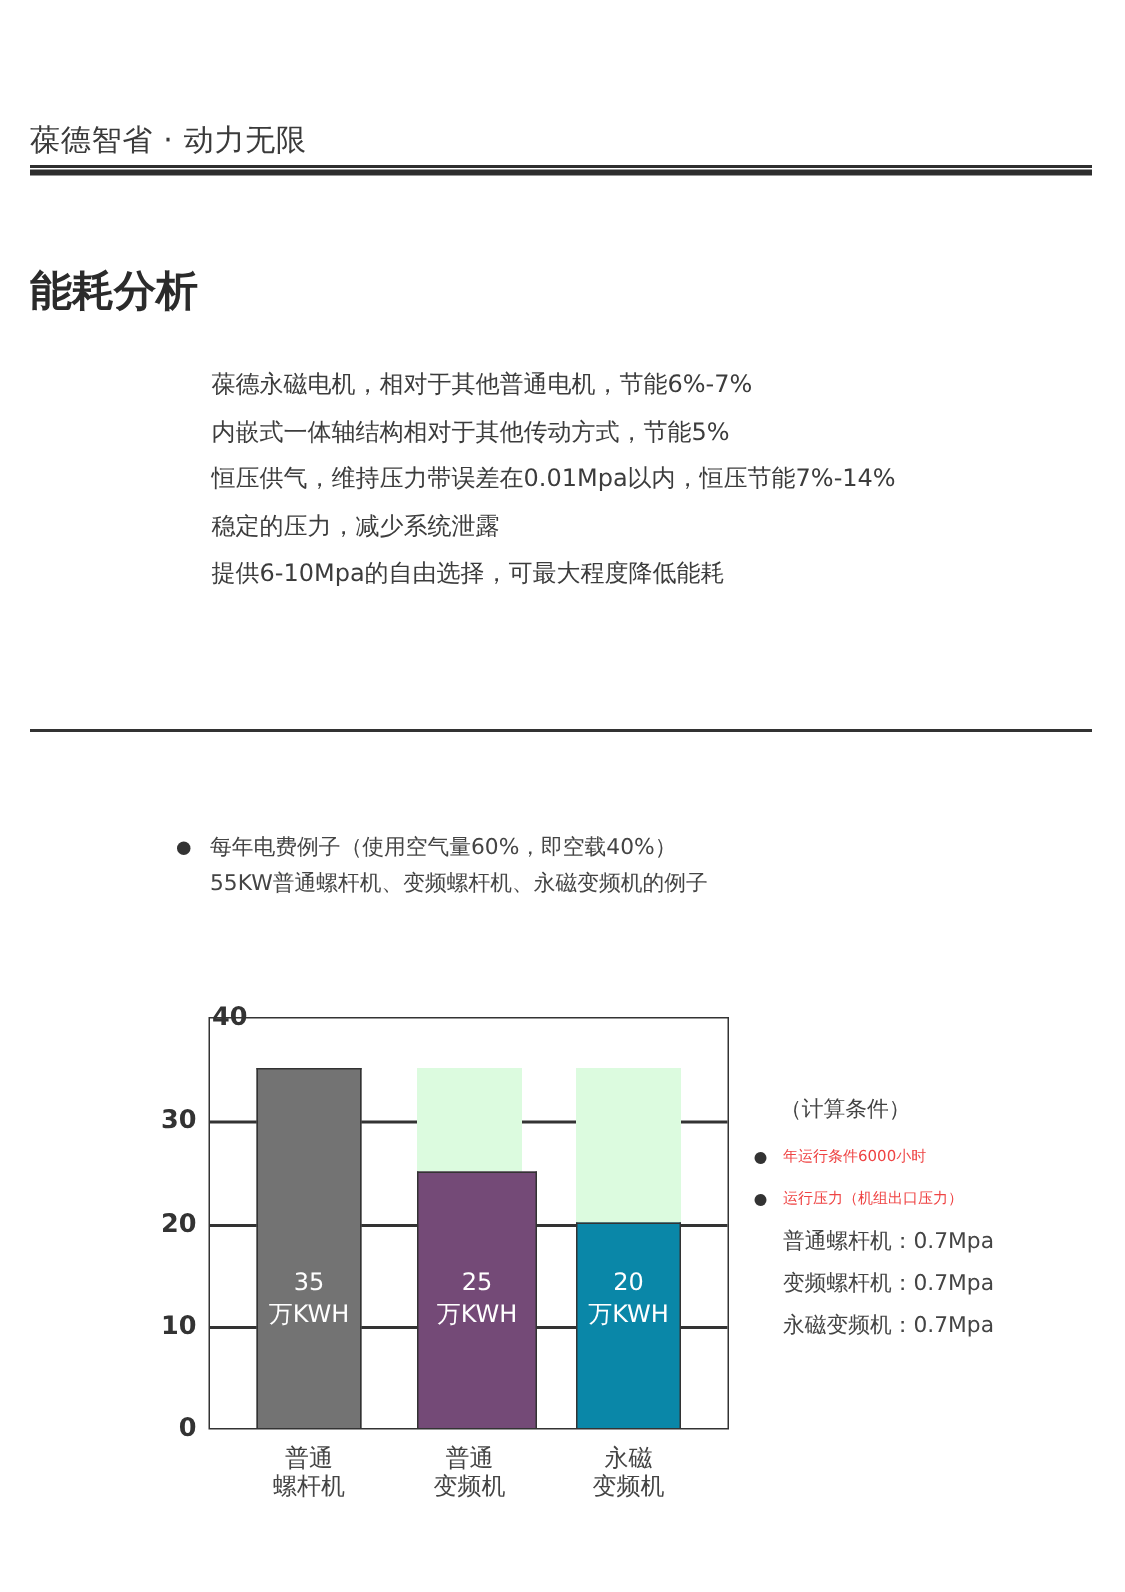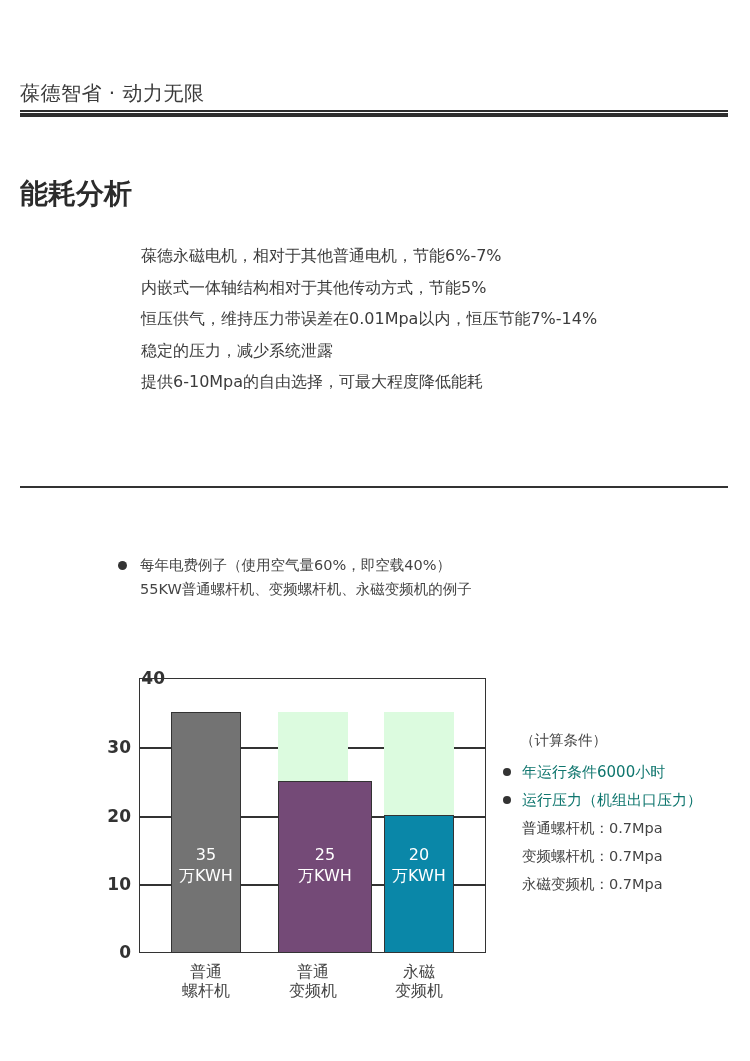--- a/index.html
+++ b/index.html
@@ -26,21 +26,21 @@
   .plot { position: absolute; left: 139px; top: 678px; width: 347px; height: 275px; border: 1.5px solid #333; border-bottom: 1.5px solid #333; pointer-events: auto; }
   .gridline { position: absolute; left: 0; right: 0; height: 1.5px; background: #333; }
   .ytick { position: absolute; width: 30px; text-align: right; font-size: 17px; font-weight: bold; color: #333; line-height: 20px; }
   .bar-bg { position: absolute; background: #dcfbdf; }
   .bar { position: absolute; border: 1.5px solid #333; border-bottom: none; }
   .bar-label { position: absolute; left: 0; right: 0; text-align: center; color: #ffffff; font-size: 16px; line-height: 20px; }
   .xlabel { position: absolute; width: 80px; text-align: center; font-size: 16px; line-height: 19px; color: #444; }
 
   .conditions { position: absolute; left: 502px; top: 728px; }
   .cond-title { font-size: 14.5px; line-height: 24px; color: #444; padding-left: 18px; }
-  .cond-item { position: relative; padding-left: 20px; font-size: 15px; line-height: 28px; color: #0f766e; white-space: nowrap; }
+  .cond-item { position: relative; padding-left: 20px; font-size: 10px; line-height: 28px; color: #ef4444; white-space: nowrap; }
   .cond-item .dot { position: absolute; left: 1px; top: 10px; width: 8px; height: 8px; border-radius: 50%; background: #333; }
   .cond-sub { padding-left: 20px; font-size: 14.5px; line-height: 28px; color: #444; white-space: nowrap; }
 </style>
 </head>
 <body>
 
 <div class="header-title">葆德智省 · 动力无限</div>
 <div class="header-rule-thin"></div>
 <div class="header-rule-thick"></div>
 
@@ -78,21 +78,21 @@
     <div class="gridline" style="top:137px;"></div>
     <div class="gridline" style="top:205px;"></div>
 
     <div class="bar-bg" style="left:138px; width:70px; top:33px; height:240px;"></div>
     <div class="bar-bg" style="left:244px; width:70px; top:33px; height:240px;"></div>
 
     <div class="bar" style="left:31px; width:70px; top:33px; height:240px; background:#737373;">
       <div class="bar-label" style="top:132px;">35</div>
       <div class="bar-label" style="top:153px;">万KWH</div>
     </div>
-    <div class="bar" style="left:138px; width:94px; top:102px; height:171px; background:#744a77;">
+    <div class="bar" style="left:138px; width:80px; top:102px; height:171px; background:#744a77;">
       <div class="bar-label" style="top:63px;">25</div>
       <div class="bar-label" style="top:84px;">万KWH</div>
     </div>
     <div class="bar" style="left:244px; width:70px; top:136px; height:137px; background:#0a87a8;">
       <div class="bar-label" style="top:29px;">20</div>
       <div class="bar-label" style="top:50px;">万KWH</div>
     </div>
   </div>
 
   <div class="xlabel" style="left:166px; top:962px;">

